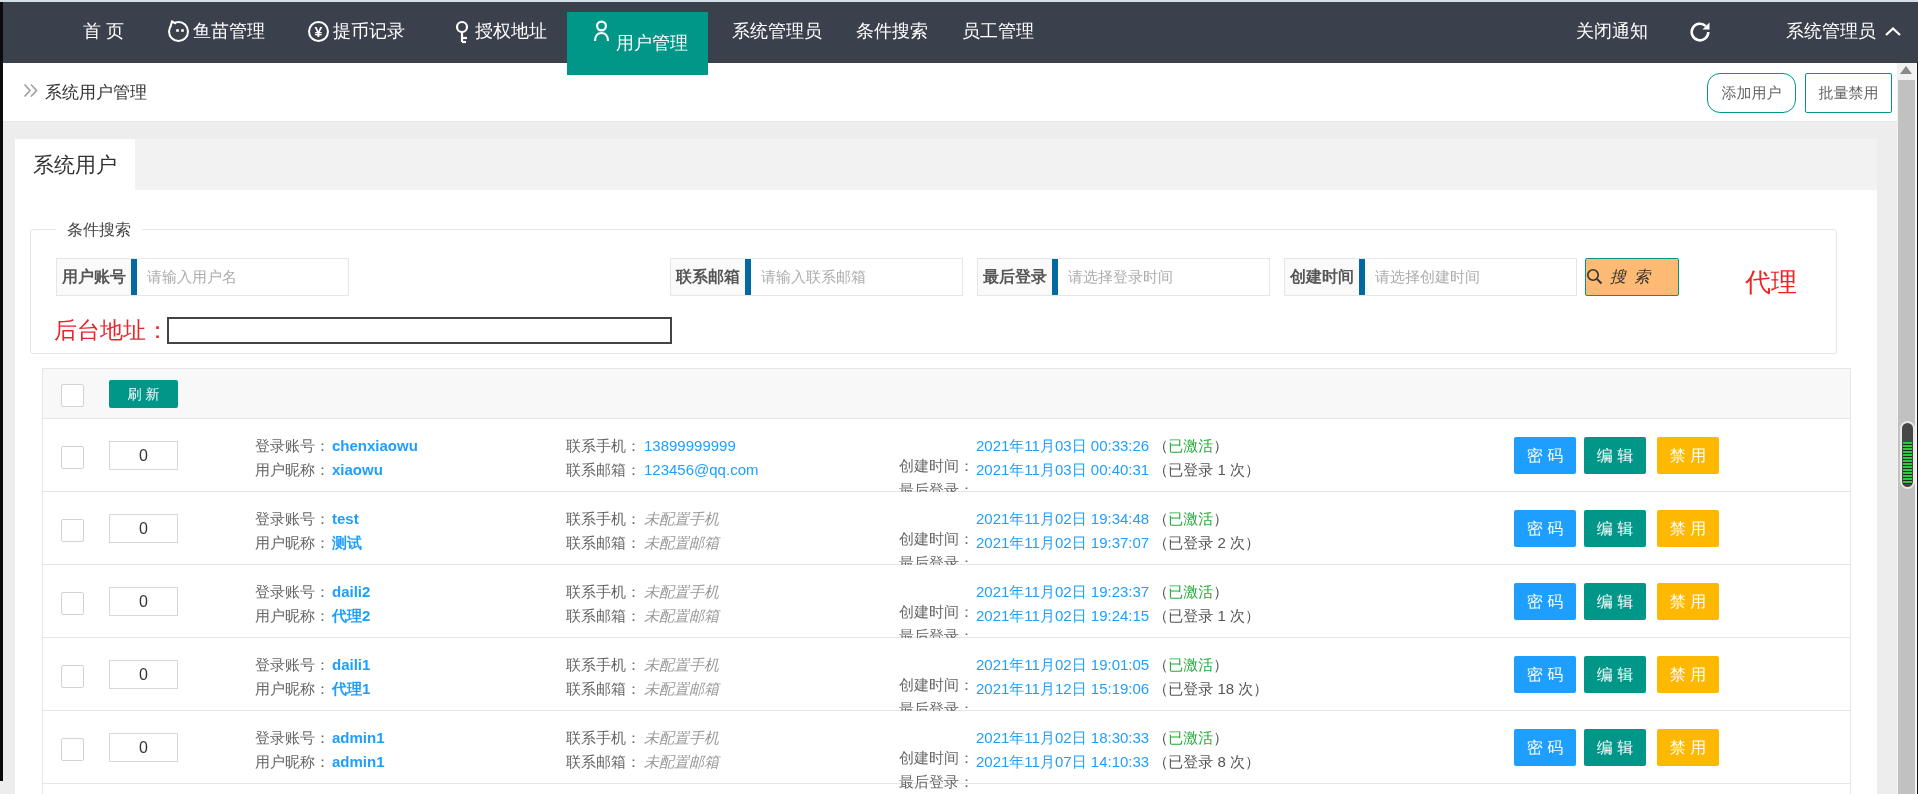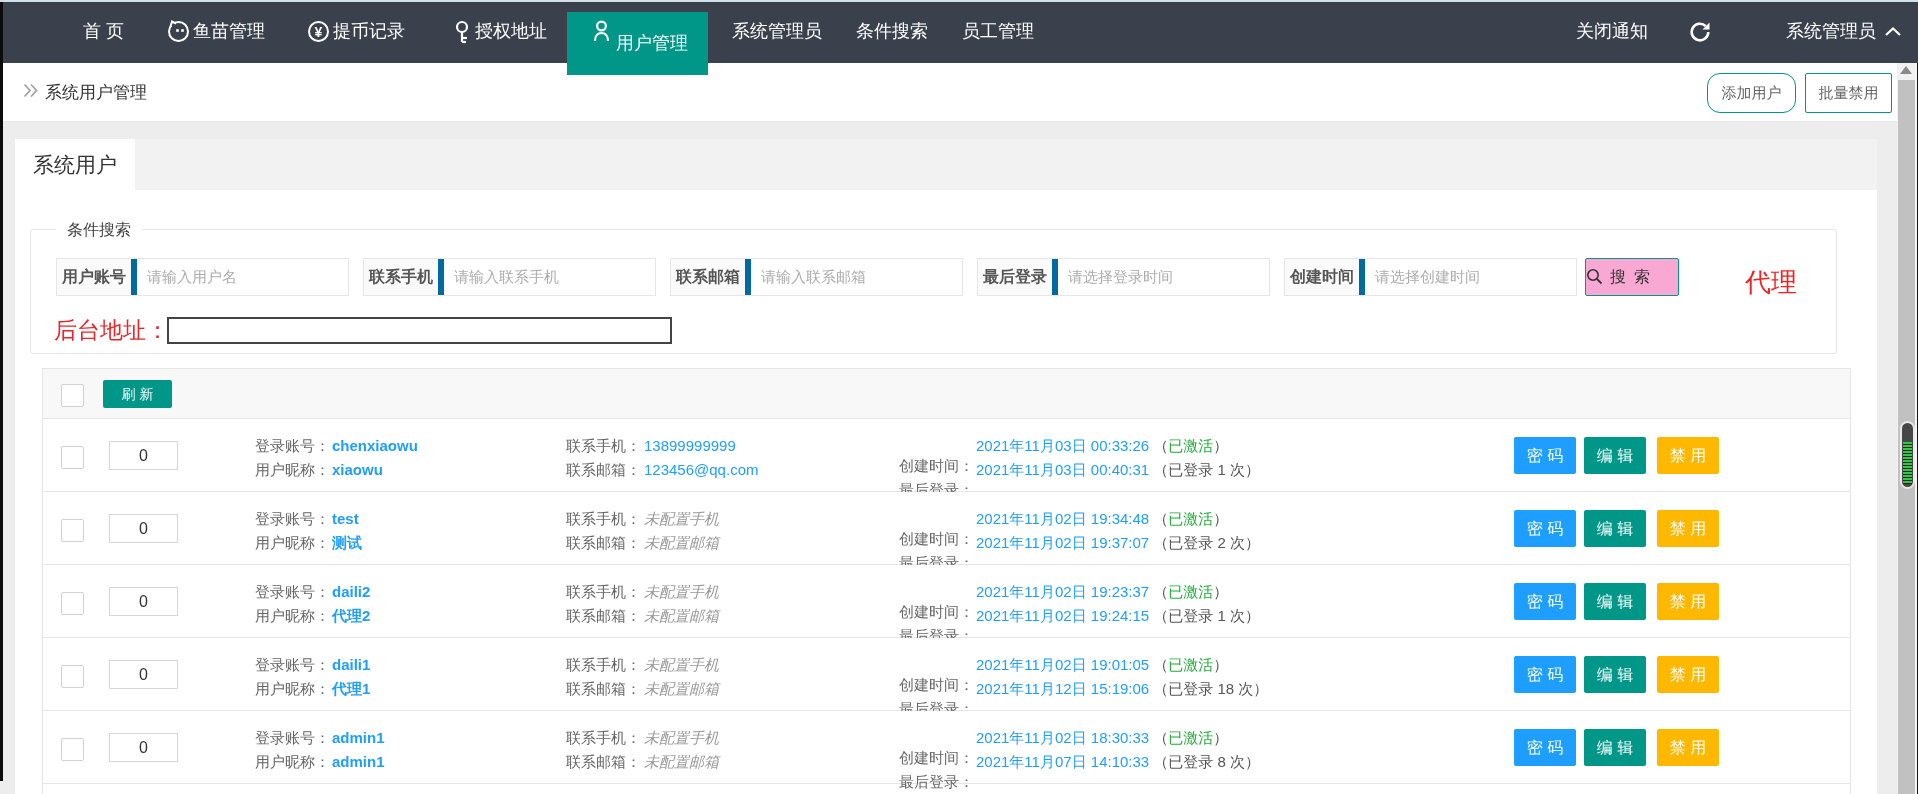--- a/index.html
+++ b/index.html
@@ -27,32 +27,32 @@
 .tab { position:absolute; top:0; height:51px; width:120px; text-align:center; line-height:51px; font-size:21px; color:#333; }
 #tab1 { left:0; background:#fff; }
 #tab2 { left:120px; letter-spacing:6px; }
 
 
 #fset { position:absolute; left:15px; top:90px; width:1807px; height:125px; border:1px solid #e6e6e6; border-radius:3px; }
 #legend { position:absolute; left:25px; top:-11px; background:#fff; padding:0 11px; font-size:16px; color:#444; height:22px; line-height:22px; }
 .grp { position:absolute; top:28px; width:293px; height:38px; border:1px solid #e6e6e6; background:#fff; }
 .grp .lbl { position:absolute; left:0; top:0; width:80px; height:36px; line-height:36px; text-align:center; font-size:16px; color:#555; font-weight:bold; border-right:6px solid #0369a1; background:#fafafa; }
 .grp .ph { position:absolute; left:90px; top:0; height:36px; line-height:36px; font-size:15px; color:#adadad; white-space:nowrap; }
-#searchbtn { position:absolute; left:1554px; top:28px; width:94px; height:38px; border:1px solid #009688; border-radius:2px; background:#f9a8d4; color:#333; font-size:16px; line-height:36px; }
+#searchbtn { position:absolute; left:1554px; top:28px; width:94px; height:38px; border:1px solid #009688; border-radius:2px; background:#fdba74; color:#333; font-size:16px; line-height:36px;font-style:italic; }
 #daili { position:absolute; left:1714px; top:35px; font-size:26px; color:#ee2222; }
 #backlbl { position:absolute; left:23px; top:85px; font-size:23px; color:#e8252a; }
 #backinput { position:absolute; left:136px; top:87px; width:505px; height:27px; border:2px solid #444; background:#fff; }
 
 
 #tbl { position:absolute; left:27px; top:229px; width:1809px; border:1px solid #e6e6e6; border-bottom:none; background:#fff; }
 #thead { position:relative; height:50px; background:#f8f8f8; border-bottom:1px solid #e6e6e6; }
 .row { position:relative; height:73px; border-bottom:1px solid #e6e6e6; background:#fff; }
 .cb { position:absolute; left:18px; width:23px; height:23px; border:1px solid #d2d2d2; border-radius:2px; background:#fff; }
 .numin { position:absolute; left:66px; top:22px; width:69px; height:29px; border:1px solid #d7d7d7; background:#fff; text-align:center; line-height:27px; font-size:16px; color:#333; }
-#refresh { position:absolute; left:60px; top:11px; width:69px; height:28px; background:#009688; border-radius:2px; color:#fff; font-size:14px; text-align:center; line-height:28px; }
+#refresh { position:absolute; left:66px; top:11px; width:69px; height:28px; background:#009688; border-radius:2px; color:#fff; font-size:14px; text-align:center; line-height:28px; }
 .l1 { position:absolute; top:17px; height:19px; line-height:19px; font-size:15px; white-space:nowrap; }
 .l2 { position:absolute; top:41px; height:19px; line-height:19px; font-size:15px; white-space:nowrap; }
 .c1 { left:212px; }
 .c1v { left:289px; }
 .c2 { left:523px; }
 .c2v { left:601px; }
 .c3 { left:856px;margin-top:20px; }
 .c3v { left:933px; }
 .lab { color:#666; }
 .blu { color:#1E9FFF; }
@@ -135,24 +135,20 @@
   <div id="tabbar">
     <div class="tab" id="tab1">系统用户</div>
   </div>
 
   <div id="fset">
     <div id="legend">条件搜索</div>
     <div class="grp" style="left:25px;">
         <div class="lbl">用户账号</div>
         <div class="ph">请输入用户名</div>
       </div>
-    <div class="grp" style="left:332px;">
-        <div class="lbl">联系手机</div>
-        <div class="ph">请输入联系手机</div>
-      </div>
     <div class="grp" style="left:639px;">
         <div class="lbl">联系邮箱</div>
         <div class="ph">请输入联系邮箱</div>
       </div>
     <div class="grp" style="left:946px;">
         <div class="lbl">最后登录</div>
         <div class="ph">请选择登录时间</div>
       </div>
     <div class="grp" style="left:1253px;">
         <div class="lbl">创建时间</div>

